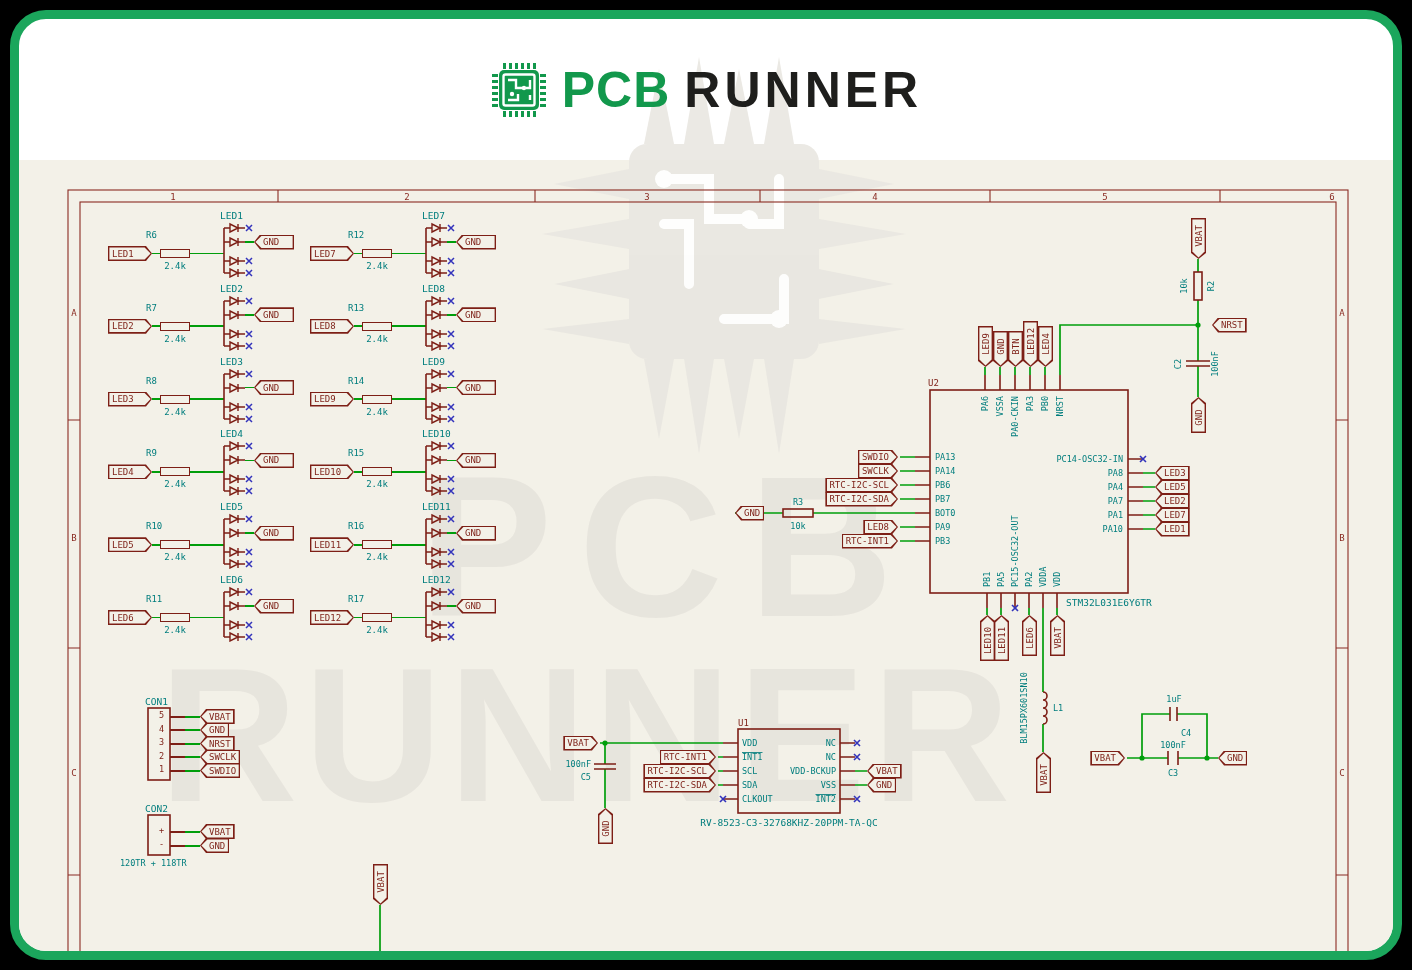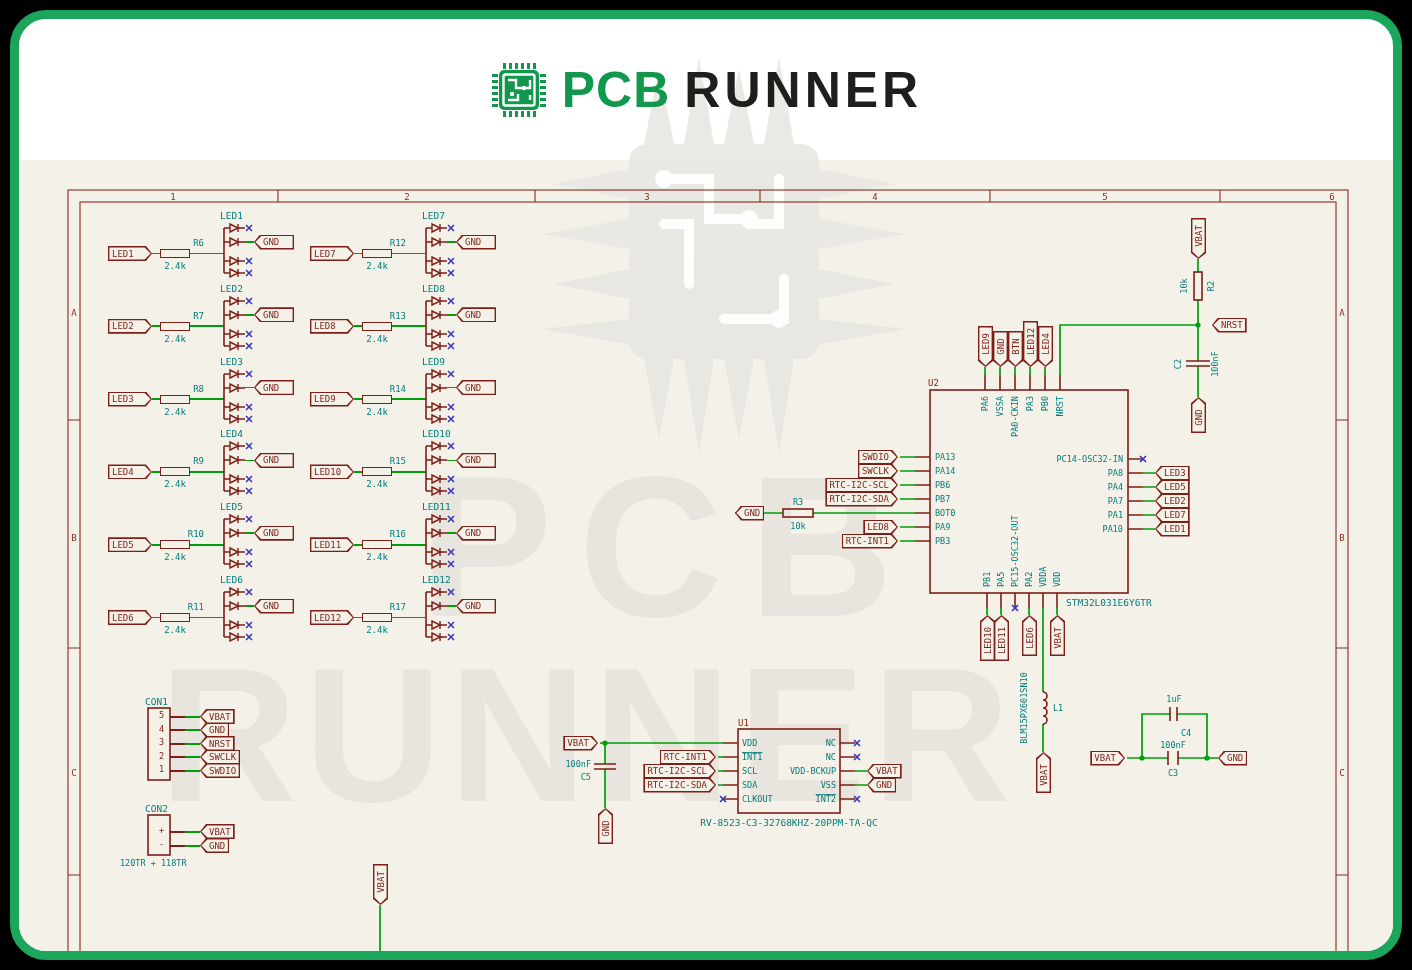--- a/index.html
+++ b/index.html
@@ -42,21 +42,21 @@
   .tag>span{position:relative;z-index:1}
   .rot{transform-origin:0 0;transform:rotate(-90deg);justify-content:center}
   
   .led-col{position:absolute;width:200px;height:440px}
   .led-row{position:absolute;left:0;top:calc(var(--i) * 72.8px);width:200px;height:73px}
   .blockname{position:absolute;left:112px;top:0;font:9.5px "DejaVu Sans Mono",monospace;color:#007d7d}
   .hw{position:absolute;height:1.7px;background:#009e0b}
   .in-tag{left:0;top:36px;width:44px}
   .w1{left:44px;top:42.7px;width:8px}
   .res{position:absolute;left:52px;top:39px;width:30px;height:9px;box-sizing:border-box;border:1.5px solid #7d1f16}
-  .rref{position:absolute;left:38px;top:28px;width:58px;text-align:right;font:9px "DejaVu Sans Mono",monospace;color:#007d7d}
+  .rref{position:absolute;left:38px;top:20px;width:58px;text-align:left;font:9px "DejaVu Sans Mono",monospace;color:#007d7d}
   .rval{position:absolute;left:38px;top:51px;width:58px;text-align:center;font:9px "DejaVu Sans Mono",monospace;color:#007d7d}
   .w2{left:82px;top:42.7px;width:34px}
   .cluster{position:absolute;left:110px;top:6px}
   .w3{left:137px;top:31.2px;width:9px}
   .gnd-tag{left:146px;top:24.5px;width:40px}
   
   .con-host{position:absolute}
   .con-row{position:absolute;left:0;top:calc(var(--i) * 13.5px);width:130px;height:15px}
   .con2-host .con-row{top:calc(var(--i) * 14px)}
   .con-num{position:absolute;left:0;top:1px;width:16px;text-align:right;font:8.5px "DejaVu Sans Mono",monospace;color:#7d1f16}

